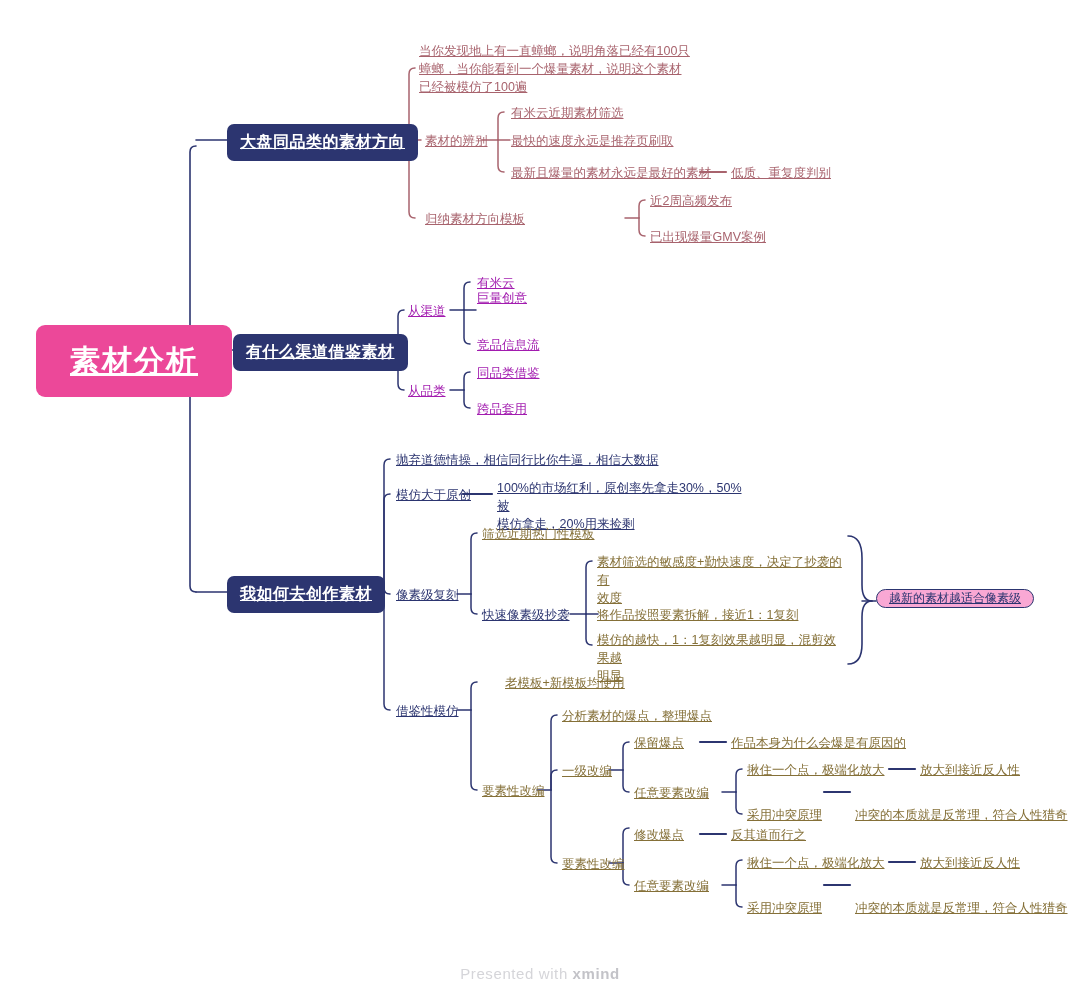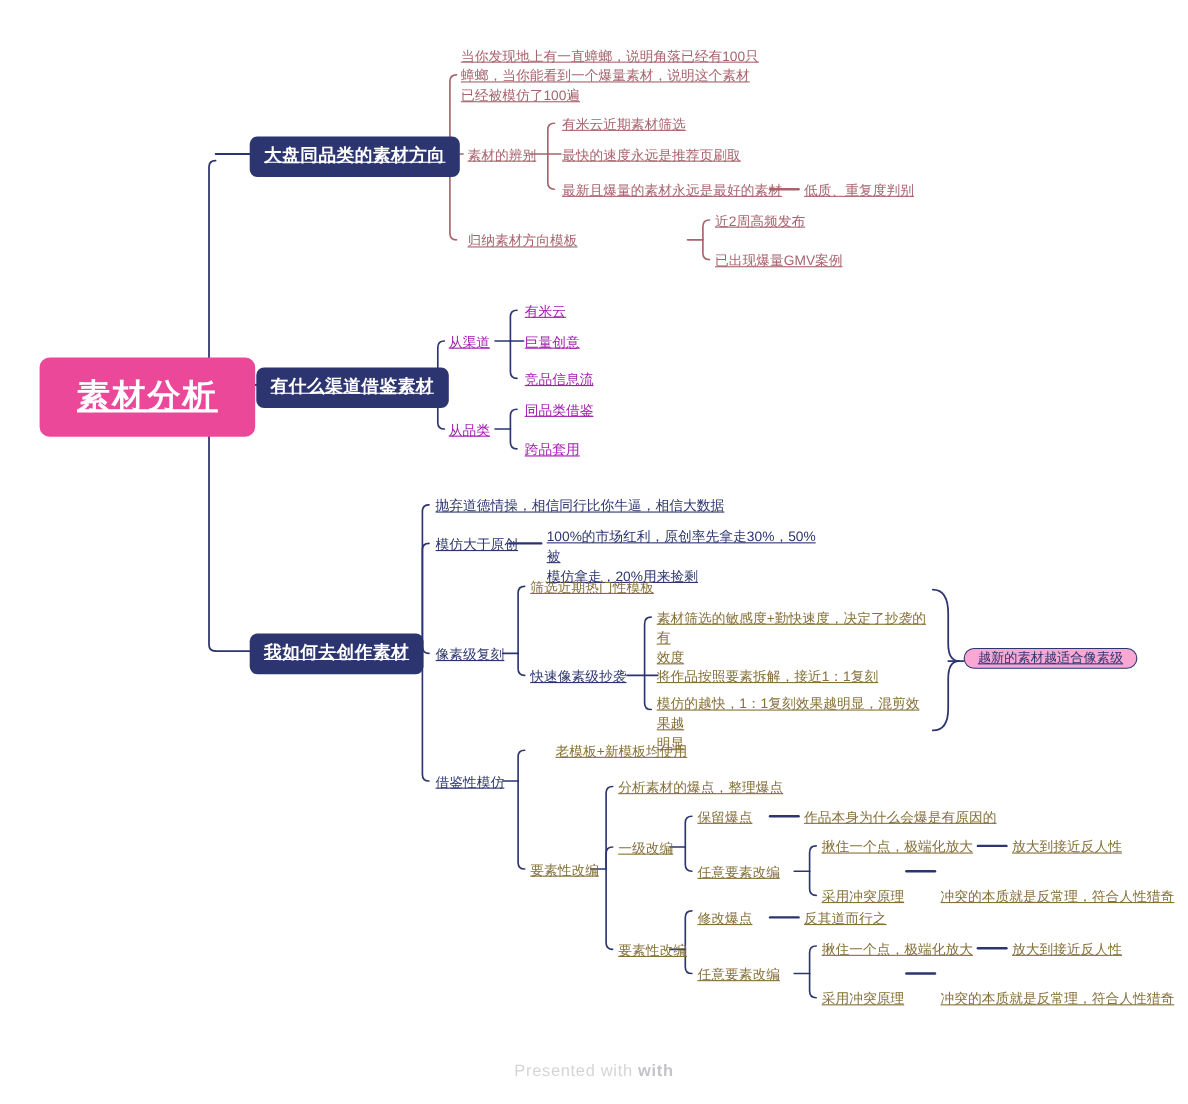--- a/index.html
+++ b/index.html
@@ -176,21 +176,21 @@
   <div class="node t rose" style="left:511px;top:133px;">最快的速度永远是推荐页刷取</div>
   <div class="node t rose" style="left:511px;top:165px;">最新且爆量的素材永远是最好的素材</div>
   <div class="node t rose" style="left:731px;top:165px;">低质、重复度判别</div>
 
   <div class="node t rose" style="left:425px;top:211px;">归纳素材方向模板</div>
   <div class="node t rose" style="left:650px;top:193px;">近2周高频发布</div>
   <div class="node t rose" style="left:650px;top:229px;">已出现爆量GMV案例</div>
 
   <div class="node t tan" style="left:408px;top:303px;">从渠道</div>
   <div class="node t tan" style="left:477px;top:275px;">有米云</div>
-  <div class="node t tan" style="left:477px;top:303px;">巨量创意</div>
+  <div class="node t tan" style="left:477px;top:290px;">巨量创意</div>
   <div class="node t tan" style="left:477px;top:337px;">竞品信息流</div>
 
   <div class="node t tan" style="left:408px;top:383px;">从品类</div>
   <div class="node t tan" style="left:477px;top:365px;">同品类借鉴</div>
   <div class="node t tan" style="left:477px;top:401px;">跨品套用</div>
 
   <div class="node t navy" style="left:396px;top:452px;">抛弃道德情操，相信同行比你牛逼，相信大数据</div>
 
   <div class="node t navy" style="left:396px;top:487px;">模仿大于原创</div>
   <div class="node t navy" style="left:497px;top:480px;width:250px;">100%的市场红利，原创率先拿走30%，50%被
@@ -225,14 +225,14 @@
 
   <div class="node t olive" style="left:562px;top:856px;">要素性改编</div>
   <div class="node t olive" style="left:634px;top:827px;">修改爆点</div>
   <div class="node t olive" style="left:731px;top:827px;">反其道而行之</div>
   <div class="node t olive" style="left:634px;top:878px;">任意要素改编</div>
   <div class="node t olive" style="left:747px;top:855px;">揪住一个点，极端化放大</div>
   <div class="node t olive" style="left:920px;top:855px;">放大到接近反人性</div>
   <div class="node t olive" style="left:747px;top:900px;">采用冲突原理</div>
   <div class="node t olive" style="left:855px;top:900px;">冲突的本质就是反常理，符合人性猎奇</div>
 
-  <div class="footer"><span>Presented with </span><b>with</b></div>
+  <div class="footer"><span>Presented with </span><b>xmind</b></div>
 </div>
 
 </body></html>

